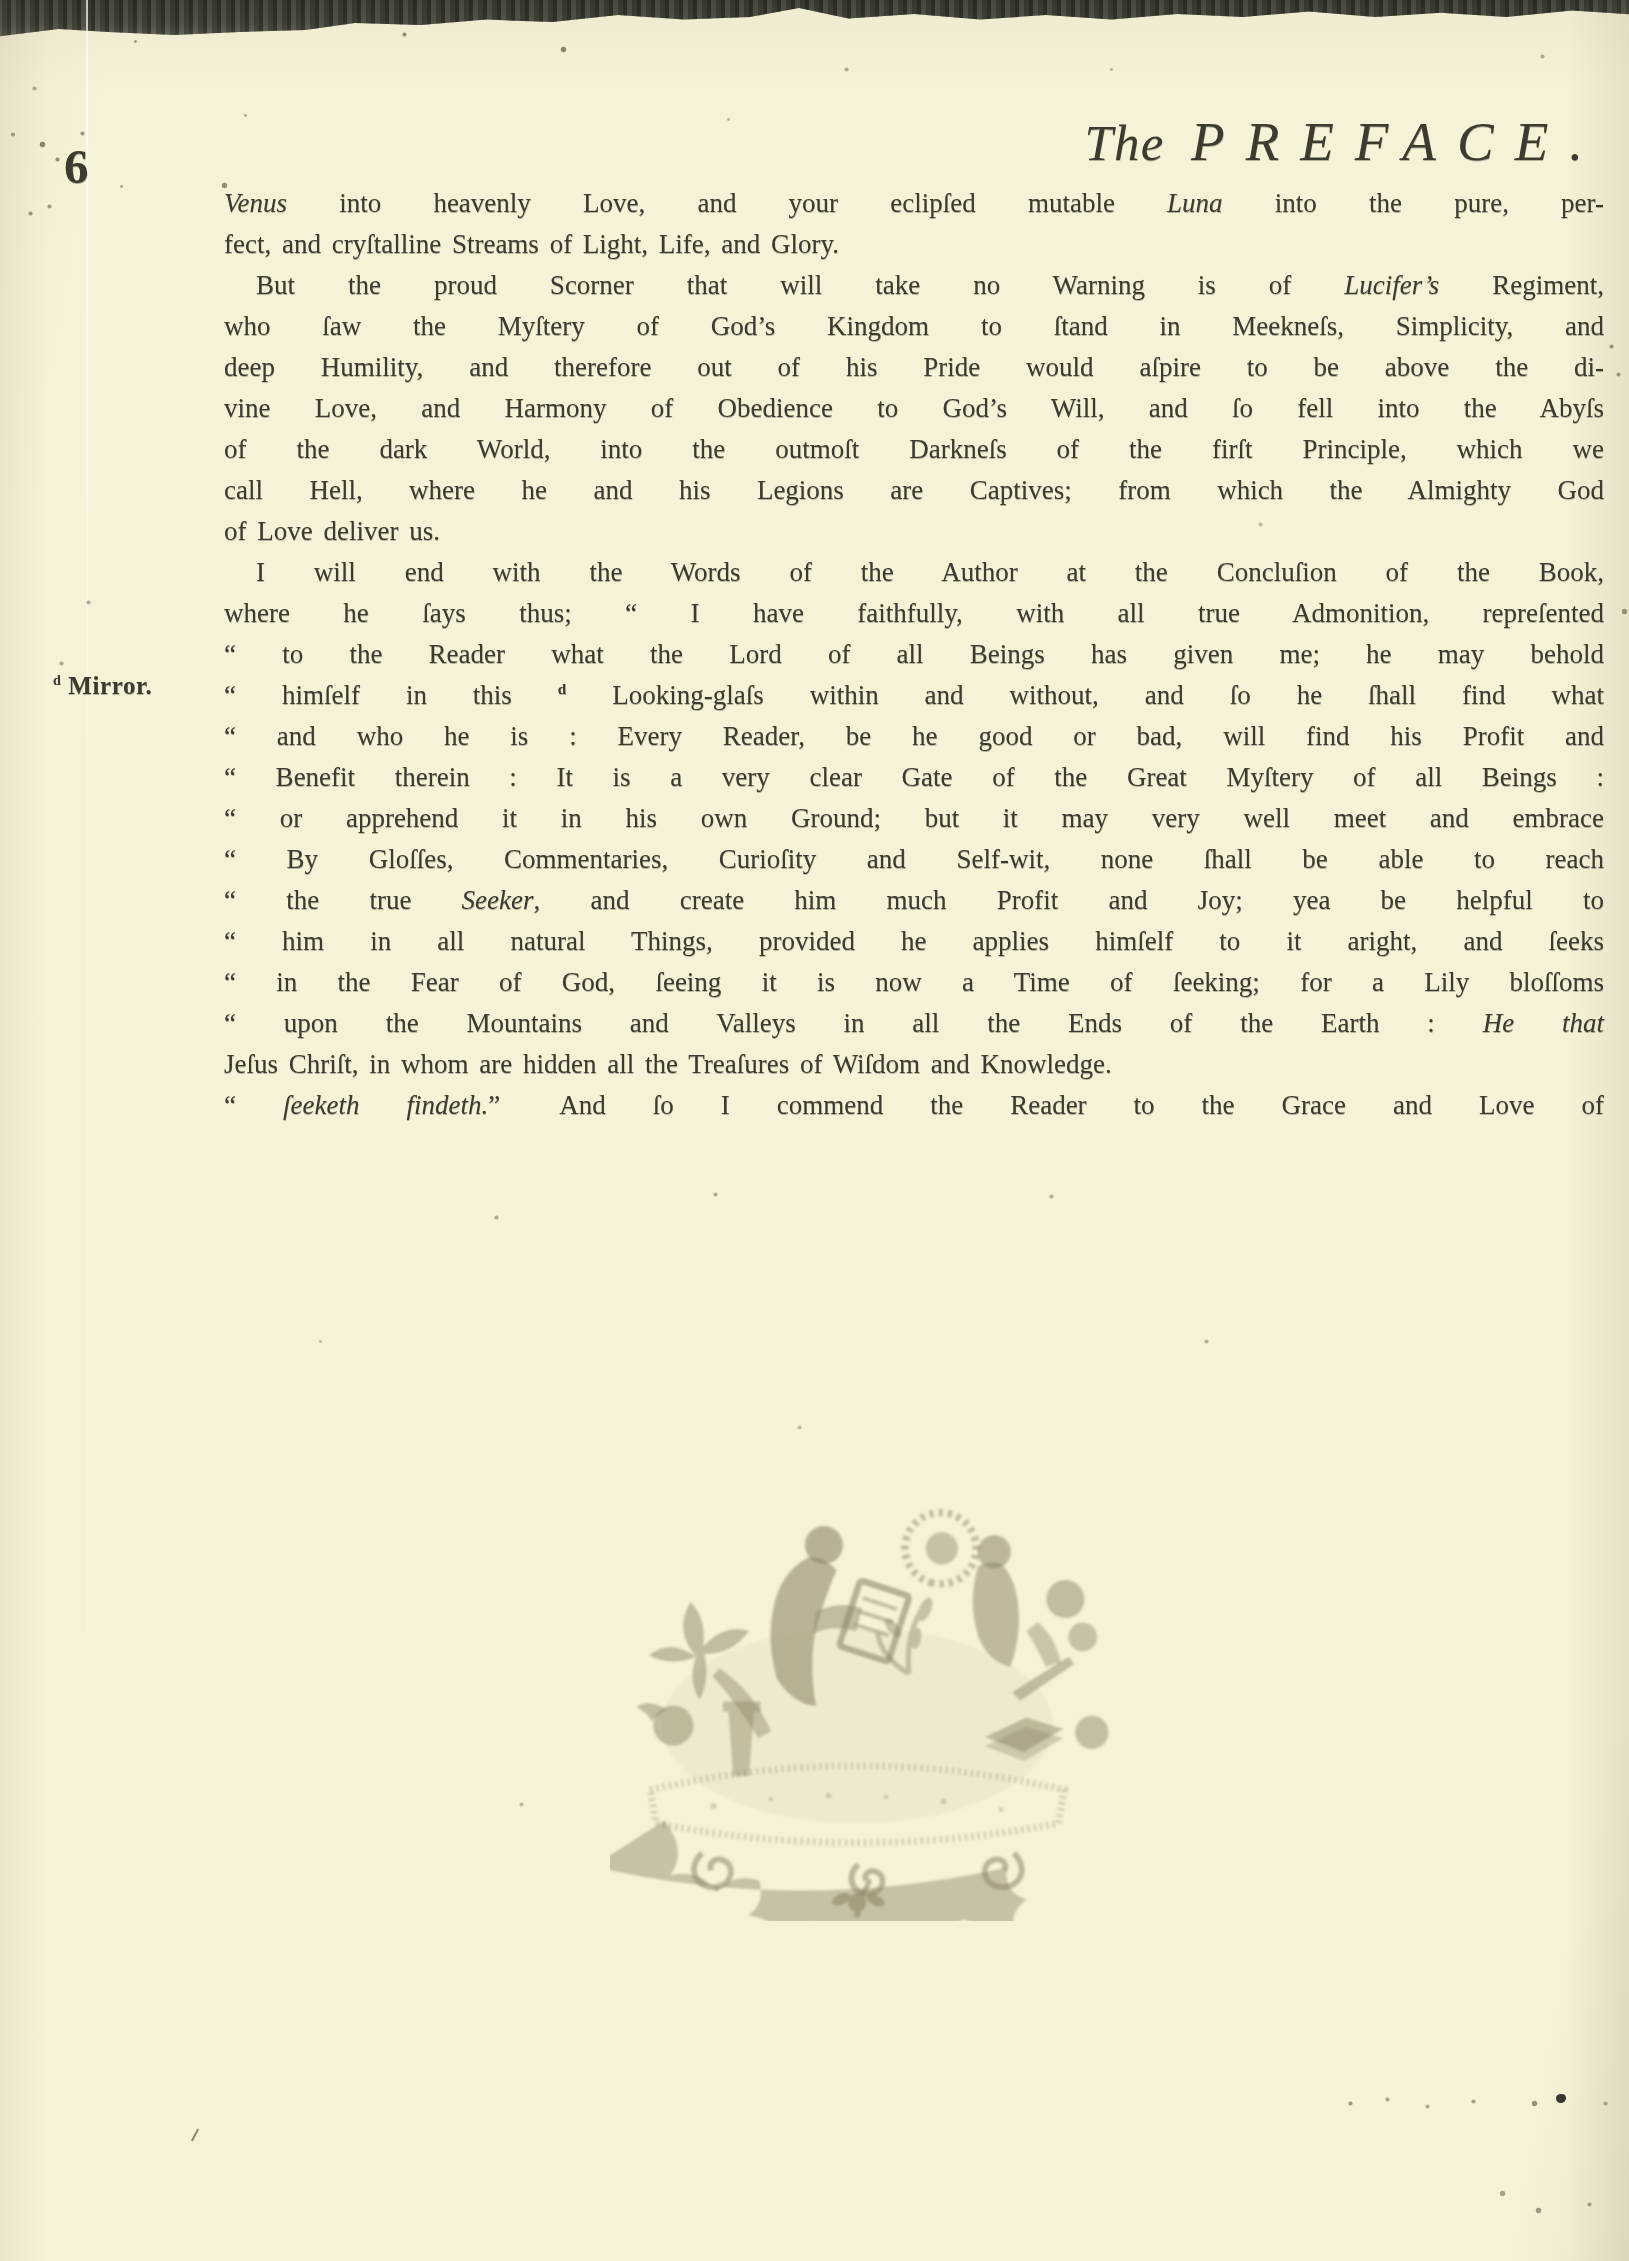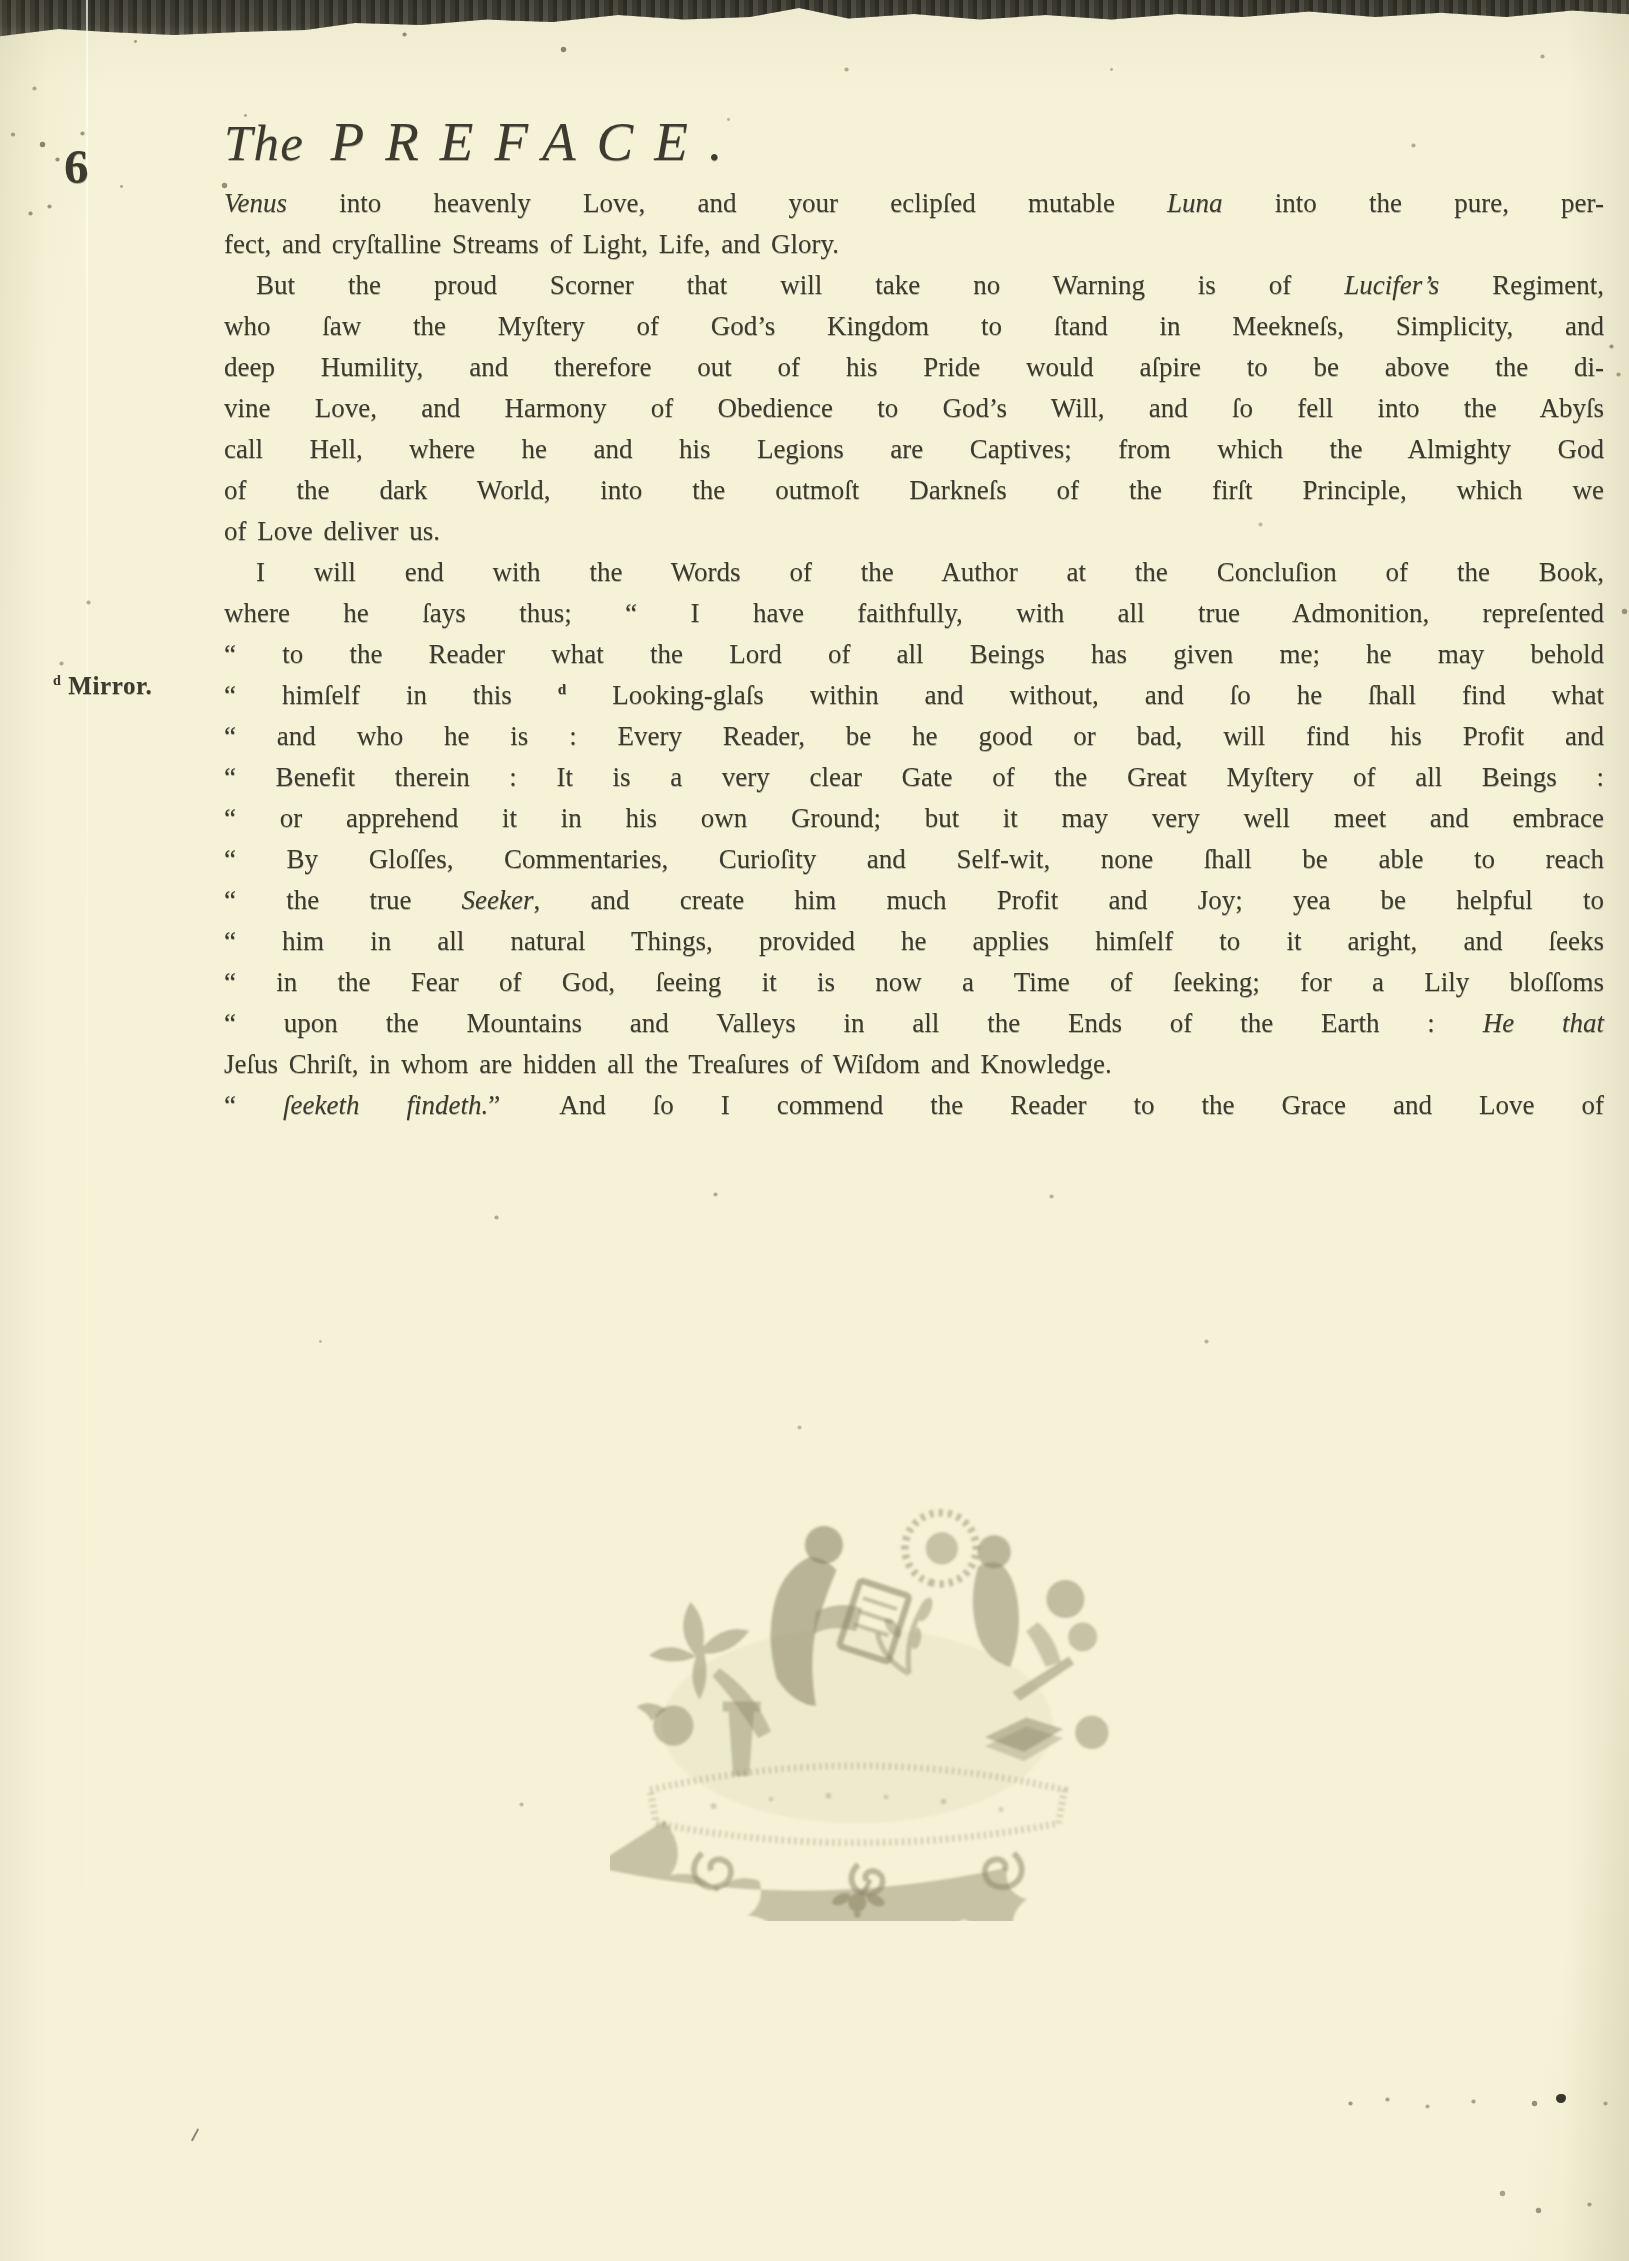--- a/index.html
+++ b/index.html
@@ -16,21 +16,21 @@
     position:absolute; top:0; left:-7px; width:1645px; height:40px;
     background:
       repeating-linear-gradient(90deg, rgba(20,20,16,0.45) 0 4px, rgba(120,118,104,0.25) 4px 8.6px, rgba(50,48,40,0.4) 8.6px 14px),
       linear-gradient(to bottom, #36352e, var(--top-edge) 60%, #6b685a 100%);
     clip-path: polygon(0 0,100% 0,100% 15px,96% 10.4px,92% 17px,88% 12.7px,84% 17px,80% 11.5px,76% 17px,72% 14px,68% 19.6px,64% 15px,60% 19.6px,56% 14px,52% 18.4px,49% 8px,46% 17px,42% 19.6px,38% 15px,34% 22px,30% 19.6px,26% 25px,22% 23px,19% 30px,15% 32px,11% 35px,7% 32px,4% 29px,2% 33px,0 37px);
   }
   .crease { position:absolute; left:86px; top:0; width:1.7px; height:100%;
     background:linear-gradient(to bottom, rgba(255,255,250,0.75), rgba(255,255,250,0.25) 40%, rgba(255,255,250,0)); }
   .page-number { position:absolute; left:64px; top:138px; font-size:49px; font-weight:bold;
     text-shadow:0.6px 0.6px 0.6px rgba(61,58,48,0.4); }
-  .header { position:absolute; left:224px; top:110px; width:1380px; text-align:left; white-space:nowrap; }
+  .header { position:absolute; left:224px; top:110px; width:1380px; text-align:right; white-space:nowrap; }
   .header .lead  { font-style:italic; font-size:51px; margin-right:26.5px; letter-spacing:1.2px; }
   .header .title { font-style:italic; font-size:55px; letter-spacing:21px; }
   .header, .body-text, .margin-note { text-shadow:0.3px 0.5px 0.4px rgba(61,58,48,0.35); }
   .body-text { position:absolute; left:224px; top:183px; width:1380px;
     font-size:27px; line-height:41px; word-spacing:4px; }
   .line { text-align:justify; text-align-last:justify; }
   .line.last { text-align-last:left; }
   .line.indent { text-indent:32px; }
   .it { font-style:italic; }
   sup { font-size:0.56em; vertical-align:super; line-height:0; font-weight:bold; }
@@ -90,22 +90,22 @@
 
   <div class="margin-note"><sup>d</sup><span> Mirror.</span></div>
 
   <div class="body-text">
       <div class="line"><span class="it">Venus</span><span> into heavenly Love, and your eclipſed mutable </span><span class="it">Luna</span><span> into the pure, per-</span></div>
       <div class="line last"><span>fect, and cryſtalline Streams of Light, Life, and Glory.</span></div>
       <div class="line indent"><span>But the proud Scorner that will take no Warning is of </span><span class="it">Lucifer’s</span><span> Regiment,</span></div>
       <div class="line"><span>who ſaw the Myſtery of God’s Kingdom to ſtand in Meekneſs, Simplicity, and</span></div>
       <div class="line"><span>deep Humility, and therefore out of his Pride would aſpire to be above the di-</span></div>
       <div class="line"><span>vine Love, and Harmony of Obedience to God’s Will, and ſo fell into the Abyſs</span></div>
+      <div class="line"><span>of the dark World, into the outmoſt Darkneſs of the firſt Principle, which we</span></div>
       <div class="line"><span>call Hell, where he and his Legions are Captives; from which the Almighty God</span></div>
-      <div class="line"><span>of the dark World, into the outmoſt Darkneſs of the firſt Principle, which we</span></div>
       <div class="line last"><span>of Love deliver us.</span></div>
       <div class="line indent"><span>I will end with the Words of the Author at the Concluſion of the Book,</span></div>
       <div class="line"><span>where he ſays thus; “ I have faithfully, with all true Admonition, repreſented</span></div>
       <div class="line"><span>“ to the Reader what the Lord of all Beings has given me; he may behold</span></div>
       <div class="line"><span>“ himſelf in this </span><sup>d</sup><span> Looking-glaſs within and without, and ſo he ſhall find what</span></div>
       <div class="line"><span>“ and who he is : Every Reader, be he good or bad, will find his Profit and</span></div>
       <div class="line"><span>“ Benefit therein : It is a very clear Gate of the Great Myſtery of all Beings :</span></div>
       <div class="line"><span>“ or apprehend it in his own Ground; but it may very well meet and embrace</span></div>
       <div class="line"><span>“ By Gloſſes, Commentaries, Curioſity and Self-wit, none ſhall be able to reach</span></div>
       <div class="line"><span>“ the true </span><span class="it">Seeker</span><span>, and create him much Profit and Joy; yea be helpful to</span></div>

